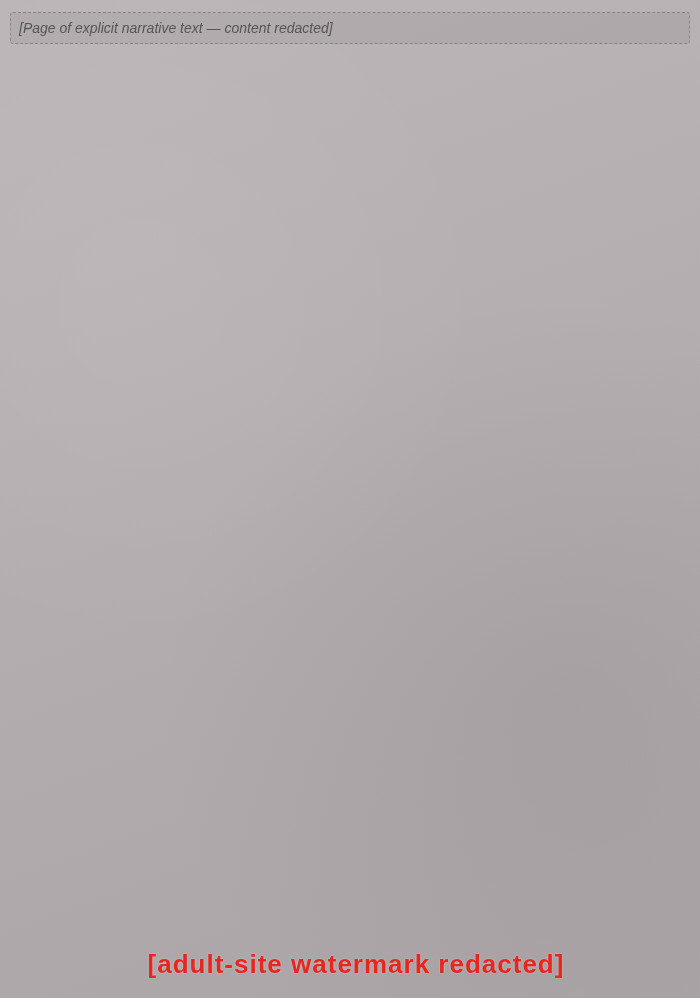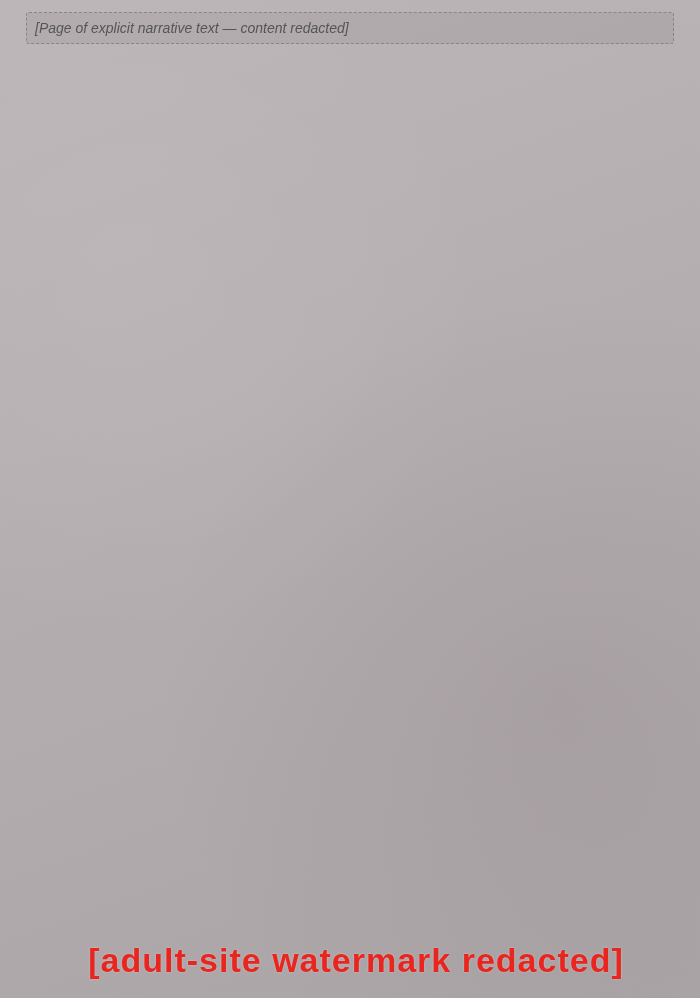--- a/index.html
+++ b/index.html
@@ -15,26 +15,26 @@
   }
   .page{position:relative;width:700px;height:998px;}
   .text-column{
     position:absolute;top:8px;left:10px;right:10px;
     color:#141414;font-size:14px;line-height:1.32;font-weight:bold;
   }
   .redacted{
     color:#555;font-style:italic;font-weight:normal;
     background:rgba(0,0,0,0.05);
     border:1px dashed #8a8486;border-radius:3px;
-    padding:6px 8px;margin:4px 16px;
+    padding:6px 8px;margin:4px 0;
   }
   .watermark{
     position:absolute;left:12px;right:0;bottom:18px;
     text-align:center;
-    color:#e8251f;font-size:34px;font-weight:bold;
+    color:#e8251f;font-size:26px;font-weight:bold;
     letter-spacing:1px;
     text-shadow:0 0 2px rgba(255,255,255,0.4);
   }
 </style>
 </head>
 <body>
 
 <div class="page">
   <div class="text-column">
     <div class="redacted">[Page of explicit narrative text — content redacted]</div>

